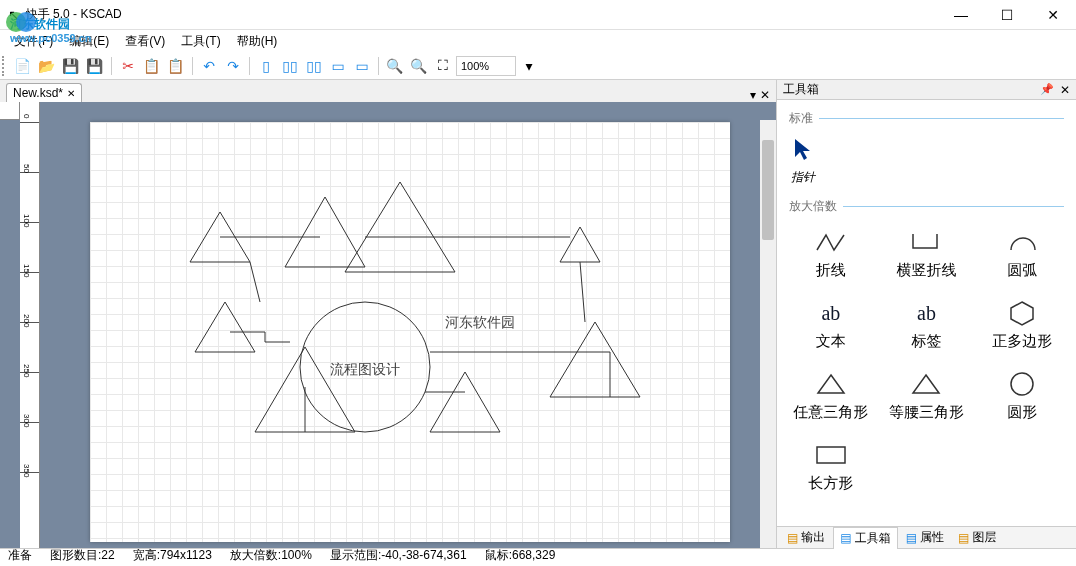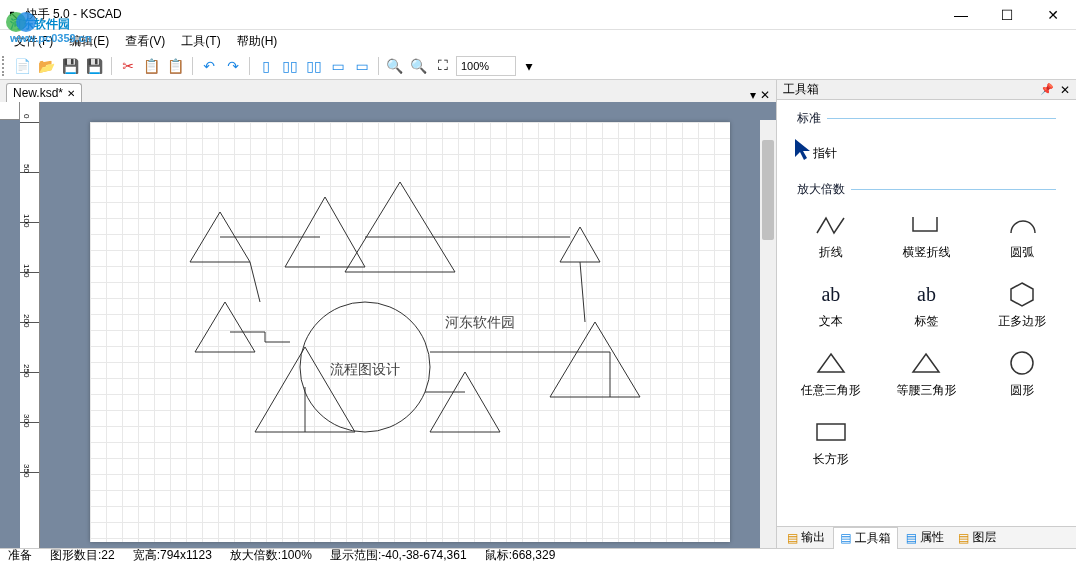--- a/index.html
+++ b/index.html
@@ -47,27 +47,27 @@
 .shapes text { font-size: 14px; fill: #444; }
 
 .vscrollbar { position: absolute; right: 0; top: 18px; bottom: 0; width: 16px; background: #f0f0f0; }
 .vscrollbar .thumb { position: absolute; left: 2px; right: 2px; top: 20px; height: 100px; background: #c0c0c0; border-radius: 2px; }
 
 .toolbox { width: 300px; border-left: 1px solid #ccc; display: flex; flex-direction: column; background: #fff; }
 .toolbox-title { height: 20px; background: #f0f0f0; border-bottom: 1px solid #ccc; display: flex; align-items: center; padding: 0 6px; }
 .toolbox-title .txt { flex: 1; }
 .toolbox-title .pin { font-size: 11px; }
 .toolbox-body { flex: 1; overflow-y: auto; padding: 4px 8px; }
-.group-title { color: #0f172a; font-size: 12px; margin: 6px 12px 4px; display: flex; align-items: center; }
+.group-title { color: #737373; font-size: 12px; margin: 6px 4px 4px; display: flex; align-items: center; }
 .group-title::after { content: ""; flex: 1; height: 1px; background: #99ccee; margin-left: 6px; }
 .tool-grid { display: grid; grid-template-columns: repeat(3, 1fr); gap: 4px; }
 .tool-item { display: flex; flex-direction: column; align-items: center; padding: 6px 2px; }
 .tool-item .ico { height: 34px; display: flex; align-items: center; justify-content: center; font-size: 22px; color: #0f172a; }
-.tool-item .lbl { font-size: 12px; margin-top: 2px; }
-.pointer-item { display: flex; flex-direction: row; align-items: center; padding: 6px; }
+.tool-item .lbl { font-size: 15px; margin-top: 2px; }
+.pointer-item { display: flex; flex-direction: column; align-items: flex-start; padding: 6px; font-style: italic; }
 .pointer-item .ico { font-size: 24px; color: #003399; }
 
 .bottom-tabs { height: 22px; border-top: 1px solid #ccc; display: flex; align-items: center; padding: 0 4px; gap: 2px; background: #f4f4f4; }
 .btab { padding: 2px 6px; display: flex; align-items: center; gap: 3px; font-size: 11px; }
 .btab.active { background: #fff; border: 1px solid #ccc; border-bottom: none; }
 
 .statusbar { height: 14px; border-top: 1px solid #ccc; display: flex; align-items: center; padding: 0 8px; gap: 18px; background: #fff; font-size: 11px; }
 .statusbar .cell { white-space: nowrap; }
 </style>
 </head>

